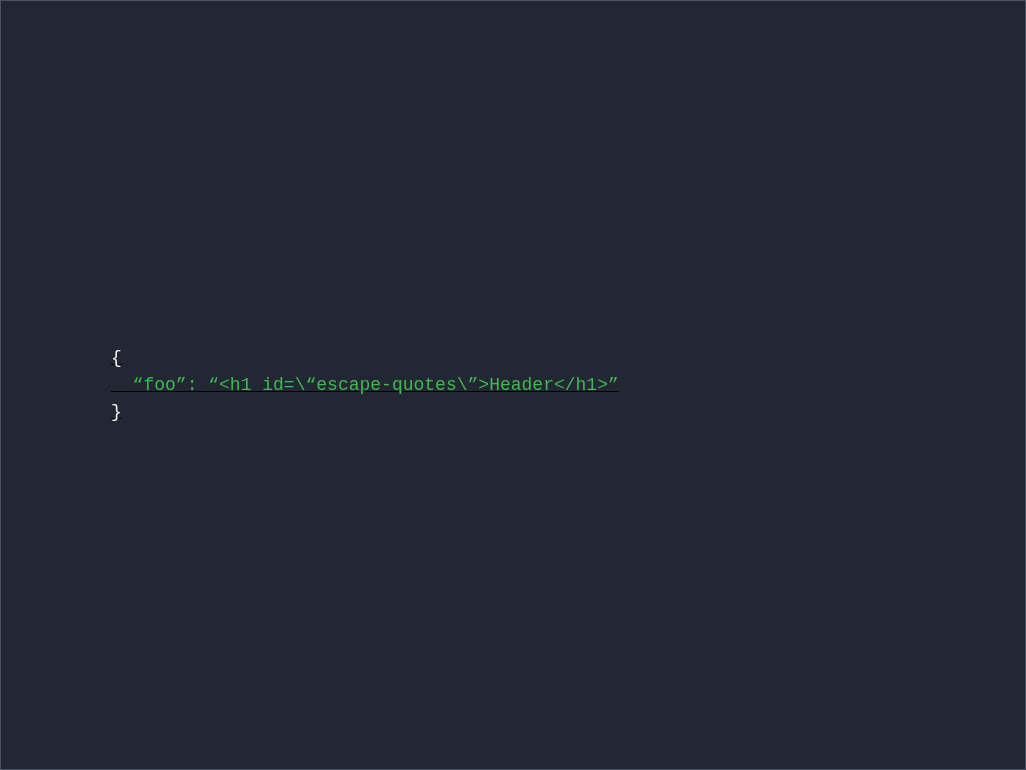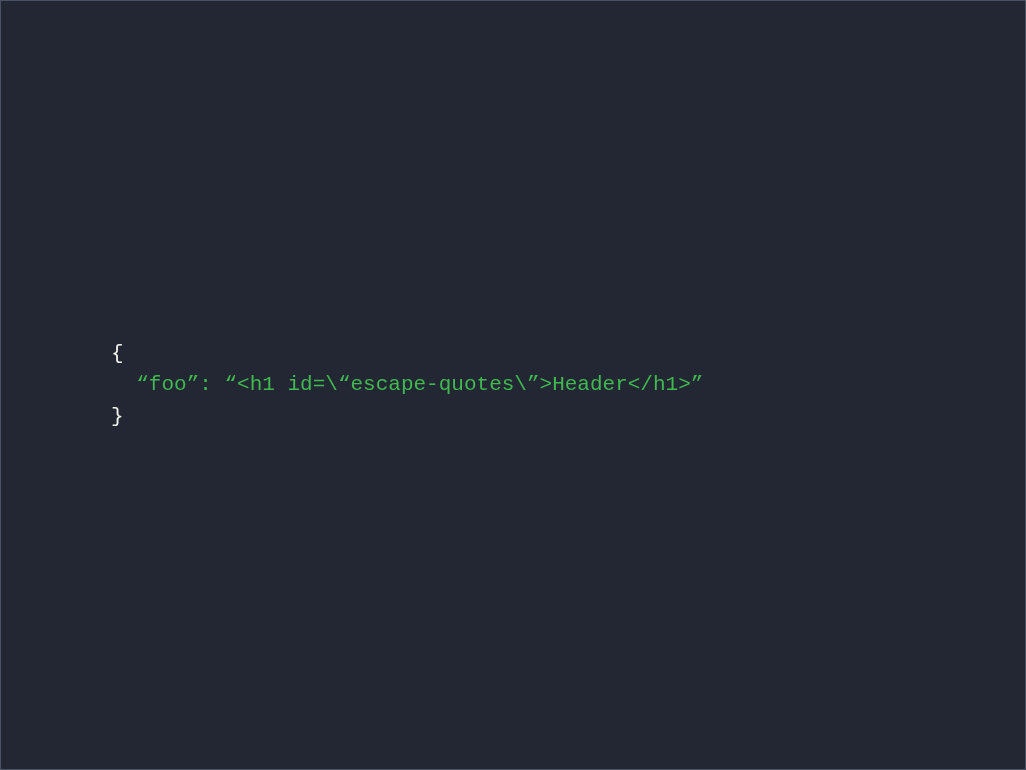--- a/index.html
+++ b/index.html
@@ -12,23 +12,24 @@
       height: 770px;
       background: #222733;
       border: 1px solid #4a5264;
       display: flex;
       align-items: center;
       padding-left: 110px;
       overflow: hidden;
     }
     .code-block {
       font-family: "Menlo", "Monaco", "Consolas", "Courier New", monospace;
-      font-size: 21px;
+      font-size: 18px;
       line-height: 1.5;
       white-space: pre;
+      text-decoration: underline;
     }
     .brace {
       color: #f0f0ec;
     }
     .string {
       color: #3fb950;
     }
     .escape {
       color: #3fb950;
     }

